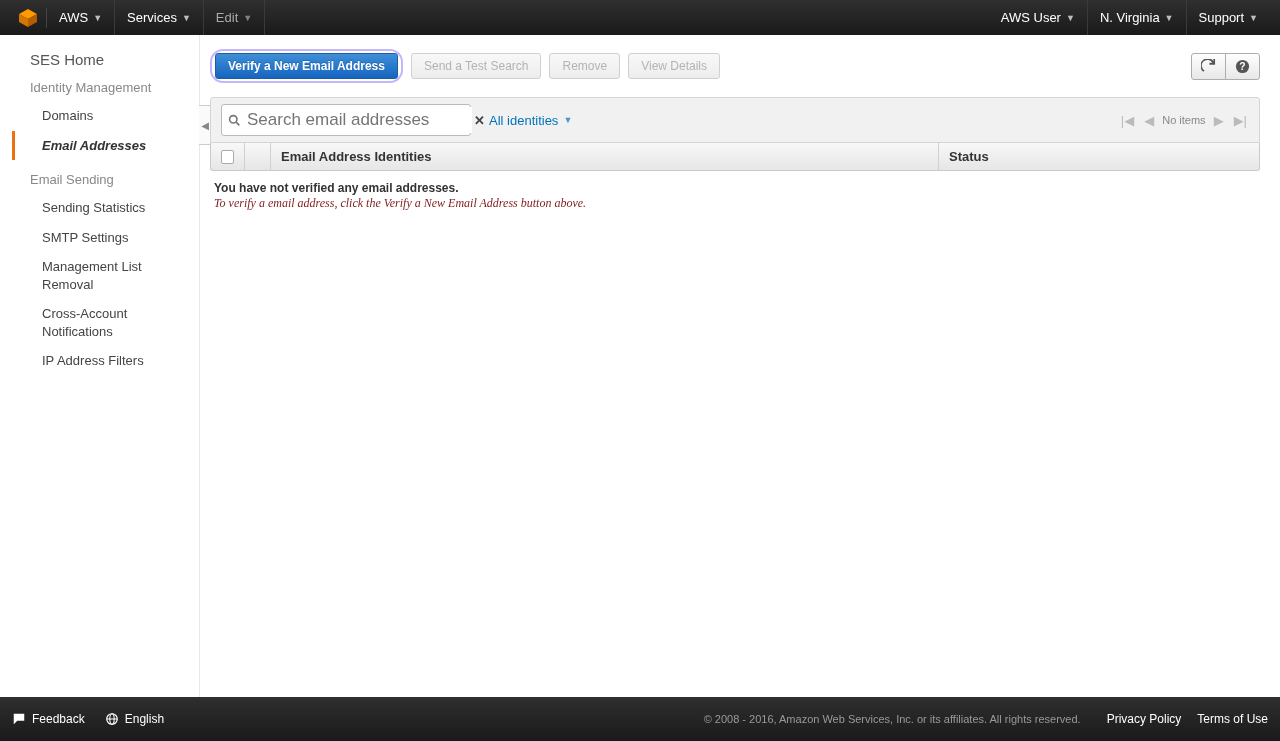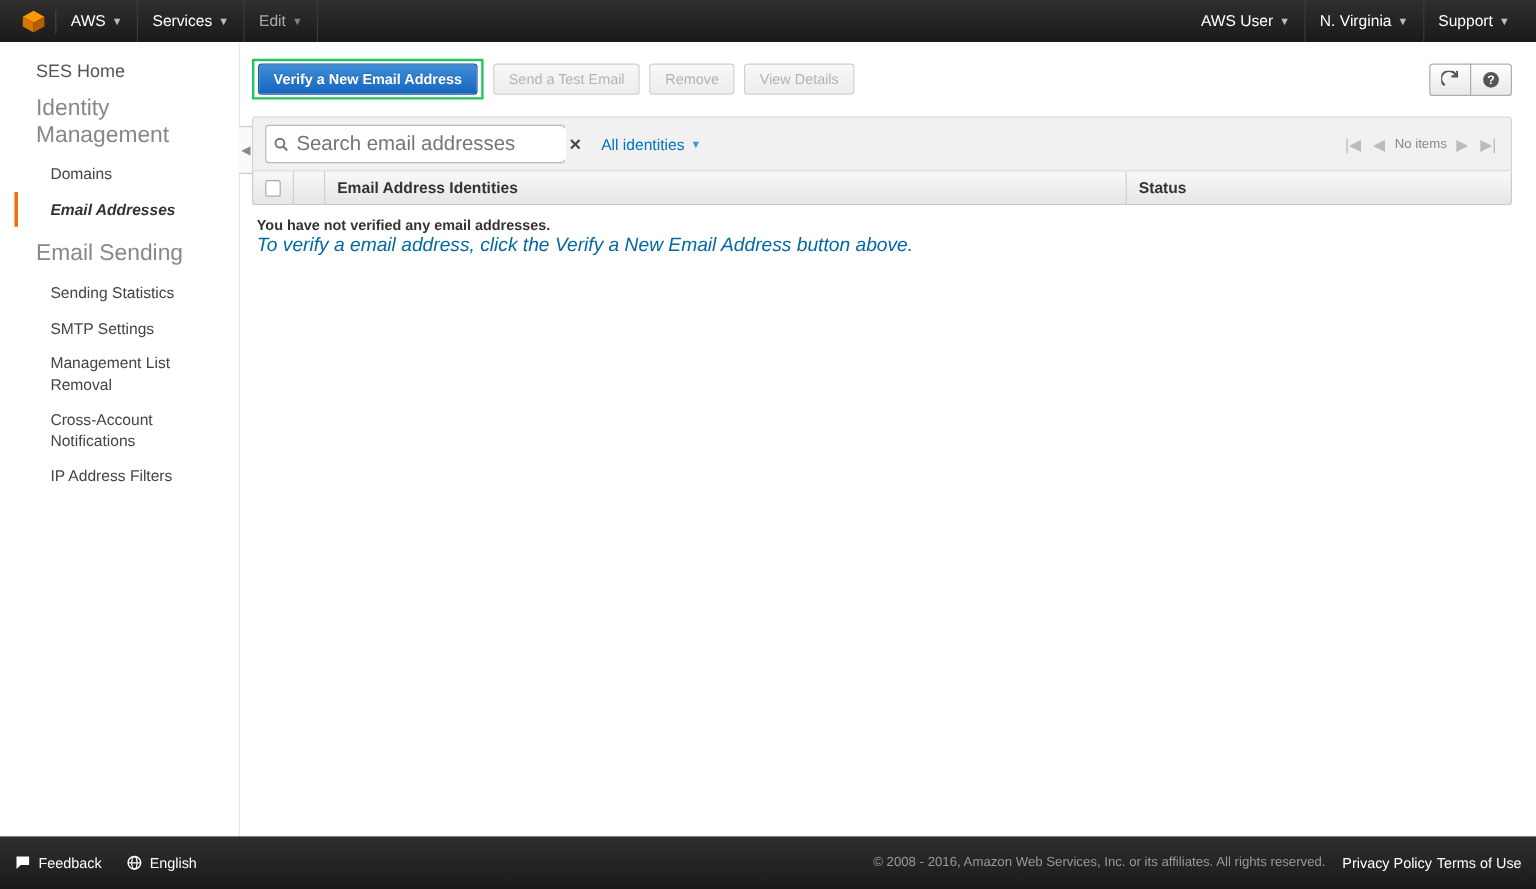--- a/index.html
+++ b/index.html
@@ -13,68 +13,68 @@
 .nav-item { padding: 0 12px; height: 35px; display: flex; align-items: center; cursor: pointer; font-size: 13px; color: #fff; border-right: 1px solid #3a3a3a; }
 .nav-item.dim { color: #aaa; }
 .nav-divider { width: 1px; height: 20px; background: #444; }
 .caret { margin-left: 5px; font-size: 9px; opacity: .7; }
 
 
 .main { display: flex; height: calc(741px - 35px - 28px); }
 .sidebar { width: 200px; padding: 16px 0 0 0; border-right: 1px solid #e8e8e8; position: relative; }
 .collapse-handle { position: absolute; top: 70px; right: -13px; width: 13px; height: 40px; background: #fafafa; border: 1px solid #ccc; border-left: none; border-radius: 0 3px 3px 0; display: flex; align-items: center; justify-content: center; color: #888; font-size: 10px; cursor: pointer; }
 .side-link { display: block; padding: 6px 12px 6px 30px; color: #444; cursor: pointer; font-size: 13px; line-height: 1.35; margin-left: 12px; }
-.side-heading { padding: 12px 12px 6px 30px; color: #888; font-size: 19px; }
+.side-heading { padding: 12px 12px 6px 30px; color: #888; font-size: 13px; }
 .side-title { padding: 6px 12px 6px 30px; font-size: 15px; color: #555; }
 .side-link.active { color: #0073bb; border-left: 3px solid #ec7211; padding-left: 27px; font-weight: normal; }
 .side-link.active-strong { color: #333; font-weight: bold; font-style: italic; }
 
 
 .content { flex: 1; padding: 14px 20px 0 10px; position: relative; }
 .toolbar { display: flex; align-items: center; gap: 8px; margin-bottom: 14px; padding-left: 0; }
 .btn { padding: 5px 12px; border: 1px solid #adadad; border-radius: 3px; background: linear-gradient(#fefefe,#e8e8e8); font-size: 12px; cursor: pointer; color: #333; }
 .btn.primary { background: linear-gradient(#3f8fd8,#1565c0); color: #fff; border-color: #1e5da2; font-weight: bold; text-shadow: 0 -1px rgba(0,0,0,.2); }
 .btn.disabled { background: linear-gradient(#f8f8f8,#ededed); color: #b3b3b3; border-color: #d0d0d0; cursor: default; }
 .btn-ic { padding: 5px 9px; }
-.highlight-box { border: 2px solid #22c55e; padding: 2px 3px; border-radius: 1px; }
+.highlight-box { border: 2px solid #c4b5fd; padding: 2px 3px; border-radius: 13px; }
 
 .right-tools { margin-left: auto; display: flex; }
 .right-tools .btn-ic { border-radius: 0; margin-left: -1px; }
 .right-tools .btn-ic:first-child { border-radius: 3px 0 0 3px; }
 .right-tools .btn-ic:last-child { border-radius: 0 3px 3px 0; }
 
 
 .filterbar { background: #f1f1f1; border: 1px solid #d5d5d5; border-radius: 3px 3px 0 0; padding: 6px 10px; display: flex; align-items: center; }
 .searchbox { display: flex; align-items: center; background: #fff; border: 1px solid #bbb; border-radius: 3px; padding: 2px 6px; width: 250px; }
 .searchbox input { border: none; outline: none; flex: 1; font-size: 17px; padding: 3px 4px; }
 .searchbox .mag { color: #777; font-size: 13px; margin-right: 2px; }
 .searchbox .clear { color: #444; font-weight: bold; cursor: pointer; padding: 0 2px; }
-.filter-dd { margin-left: 30px; color: #0073bb; font-size: 13px; cursor: pointer; display: flex; align-items: center; text-align: center; }
+.filter-dd { margin-left: 18px; color: #0073bb; font-size: 13px; cursor: pointer; display: flex; align-items: center; text-align: center; }
 .pager { margin-left: auto; display: flex; align-items: center; gap: 6px; color: #999; }
 .pager .pg-btn { color: #bbb; font-size: 13px; cursor: default; padding: 0 2px; }
 .pager .pg-text { color: #888; font-size: 11px; }
 
 
 .tblhead { display: flex; background: linear-gradient(#f8f8f8,#e6e6e6); border: 1px solid #cacaca; border-top: none; border-radius: 0 0 3px 3px; }
 .th { padding: 6px 10px; font-weight: bold; font-size: 13px; color: #333; border-right: 1px solid #d0d0d0; }
 .th.check { width: 34px; display: flex; align-items: center; justify-content: center; }
 .th.gap { width: 26px; }
 .th.name { flex: 1; }
 .th.status { width: 320px; border-right: none; }
 .chk { width: 14px; height: 14px; border: 1px solid #aaa; border-radius: 2px; background: #fff; display: inline-block; }
 
 
 .empty { padding: 10px 4px; }
 .empty .l1 { font-weight: bold; font-size: 12px; color: #333; }
-.empty .l2 { font-style: italic; color: #0369a1; font-size: 16px; margin-top: 1px; }
+.empty .l2 { font-style: italic; color: #7f1d1d; font-size: 12px; margin-top: 1px; font-family: Liberation Serif, serif; }
 
 
 .footer { position: absolute; left: 0; right: 0; bottom: 0; height: 44px; background: linear-gradient(#2f2f2f,#1a1a1a); color: #ddd; display: flex; align-items: center; padding: 0 12px; font-size: 12px; }
 .footer-left { display: flex; align-items: center; gap: 6px; }
-.footer-right { margin-left: auto; display: flex; align-items: center; gap: 4px; }
+.footer-right { margin-left: auto; display: flex; align-items: center; gap: 16px; }
 .footer a { color: #fff; cursor: pointer; }
 .footer .copy { color: #999; font-size: 11px; margin-right: 10px; }
 
 svg { display: block; }
 </style>
 </head>
 <body>
 
 <div class="topnav">
   <div class="topnav-left">
@@ -129,21 +129,21 @@
     <a class="side-link">Management List Removal</a>
     <a class="side-link">Cross-Account Notifications</a>
     <a class="side-link">IP Address Filters</a>
   </div>
 
   <div class="content">
     <div class="toolbar">
       <span class="highlight-box">
         <button class="btn primary">Verify a New Email Address</button>
       </span>
-      <button class="btn disabled">Send a Test Email</button>
+      <button class="btn disabled">Send a Test Search</button>
       <button class="btn disabled">Remove</button>
       <button class="btn disabled">View Details</button>
       <div class="right-tools">
         <button class="btn btn-ic">
           <svg width="15" height="15" viewBox="0 0 16 16">
               <path fill="#555" d="M13.6 2.4A8 8 0 102.4 13.6l1.4-1.4A6 6 0 1112 4H9v2h6V0h-2z"></path>
             </svg>
         </button>
         <button class="btn btn-ic">
           <svg width="15" height="15" viewBox="0 0 16 16">

